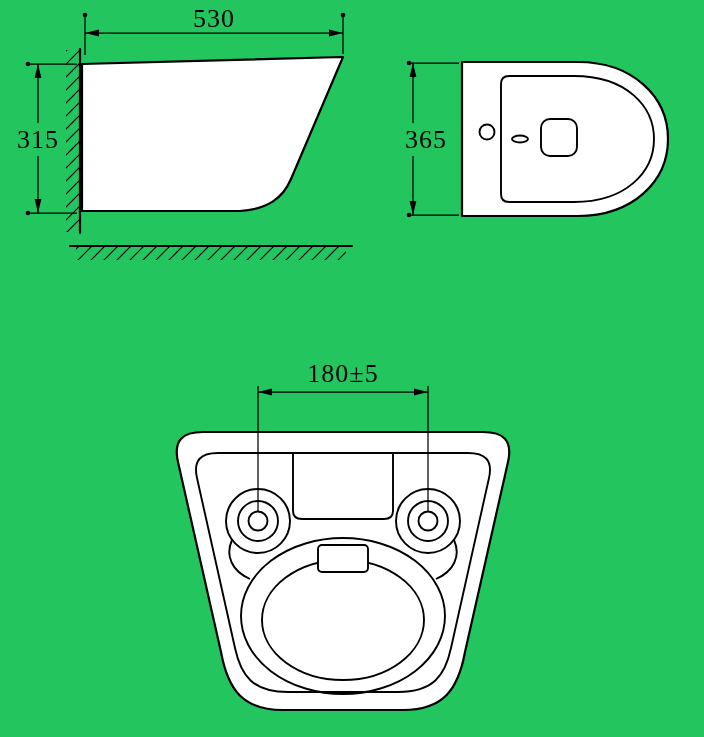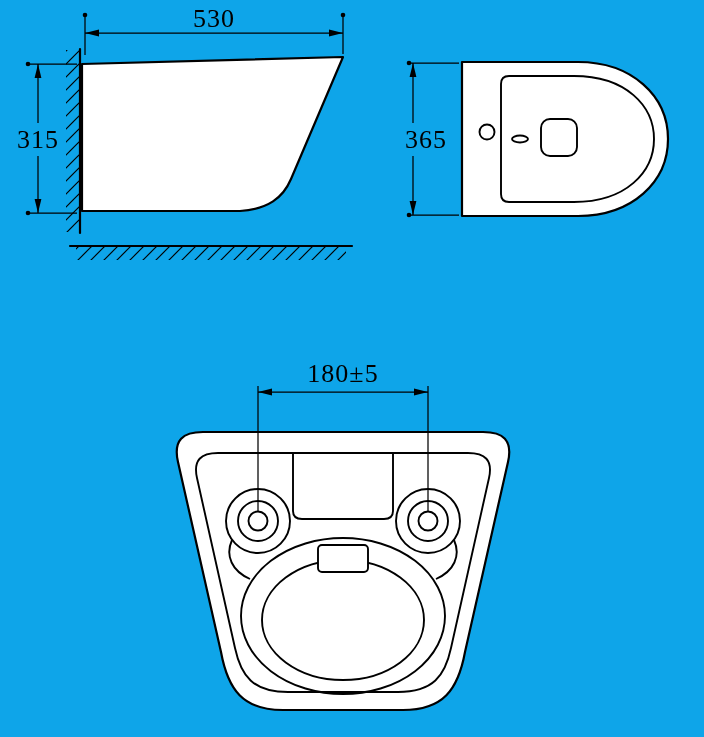--- a/index.html
+++ b/index.html
@@ -1,16 +1,16 @@
 <!DOCTYPE html>
 <html><head>
 <meta charset="utf-8">
 <style>
   html,body{margin:0;padding:0;background:#ffffff;}
-  .stage{position:relative;width:704px;height:737px;background:#0ea5e9;overflow:hidden;}
+  .stage{position:relative;width:704px;height:737px;background:#22c55e;overflow:hidden;}
   svg{display:block;}
   .outline{fill:none;stroke:#000000;stroke-width:2.2;stroke-linejoin:round;stroke-linecap:round;}
   .outline-fill{fill:#ffffff;stroke:#000000;stroke-width:2.2;stroke-linejoin:round;}
   .detail{fill:none;stroke:#000000;stroke-width:1.9;stroke-linejoin:round;}
   .detail-fill{fill:#ffffff;stroke:#000000;stroke-width:1.9;stroke-linejoin:round;}
   .dimline{stroke:#000000;stroke-width:1.25;fill:none;}
   .dimsolid{fill:#000000;stroke:none;}
   .dim-label{font-family:"Liberation Serif","DejaVu Serif",serif;font-size:26px;fill:#000000;letter-spacing:1px;}
   .hatchline{stroke:#000000;stroke-width:1.2;}
 </style>

